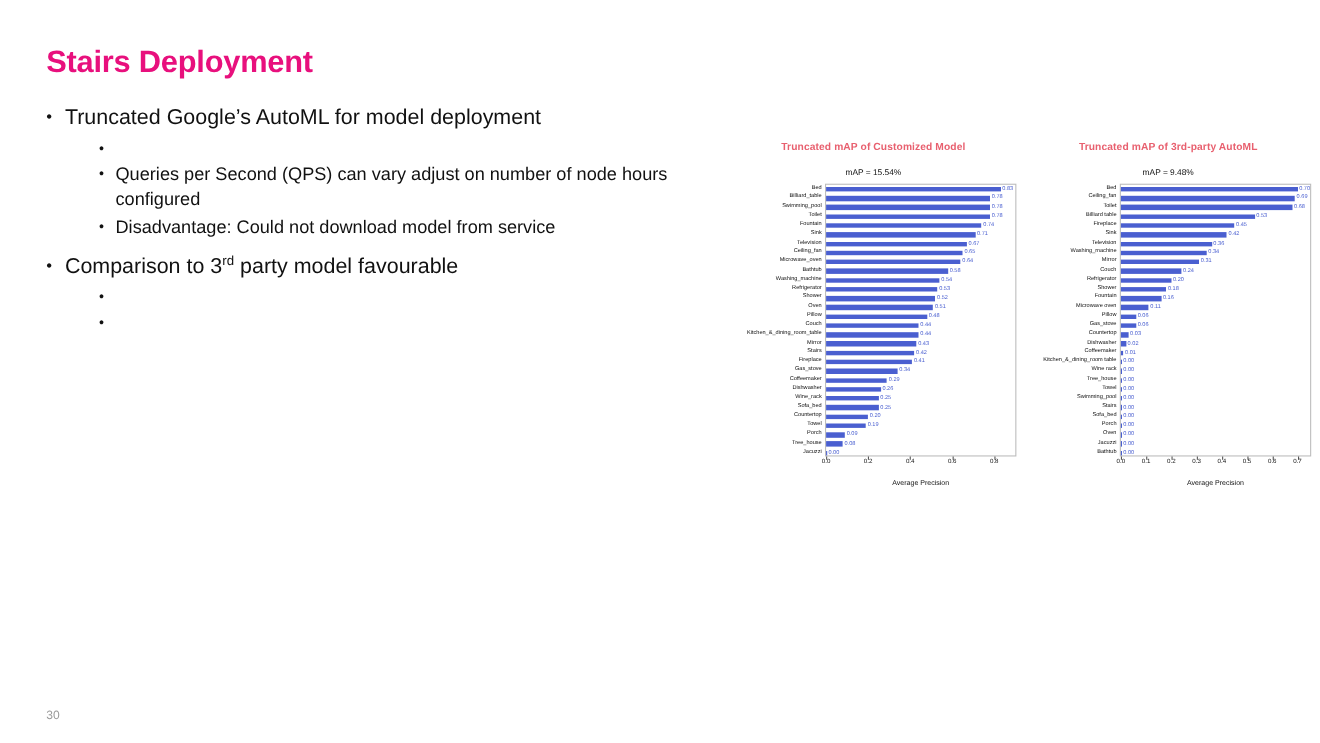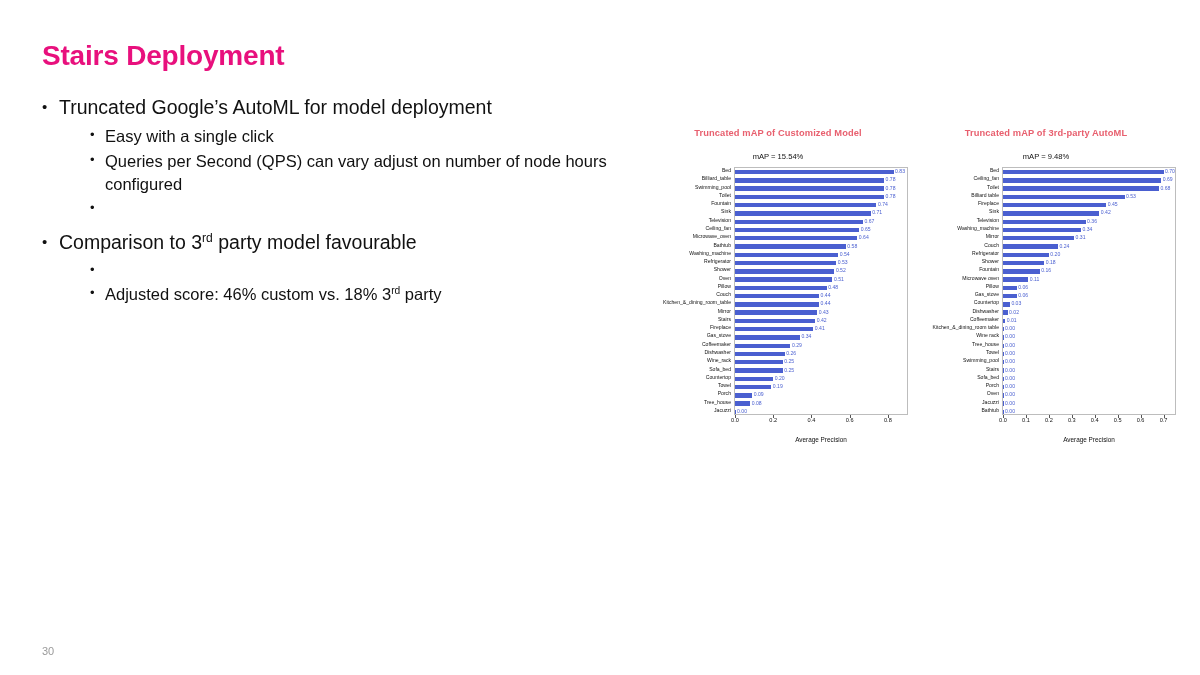--- a/index.html
+++ b/index.html
@@ -66,21 +66,21 @@
   #page-number {
     position: absolute;
     left: 42px; bottom: 18px;
     font-size: 11px;
     color: #9a9a9a;
   }
 
   
   #charts {
     position: absolute;
-    left: 648px; top: 118px;
+    left: 664px; top: 118px;
     width: 528px; height: 350px;
     display: flex;
     gap: 8px;
   }
   .chart-panel {
     position: relative;
     width: 260px;
     height: 350px;
   }
   .chart-title {
@@ -170,40 +170,39 @@
 
 <div id="slide-title">Stairs Deployment</div>
 
 <div id="body-text">
     <div class="l1">
       <span class="dot">•</span>
       <span class="txt">Truncated Google’s AutoML for model deployment</span>
     </div>
     <div class="l2">
       <span class="dot">•</span>
-      <span class="txt">Easy with a single click</span>
     </div>
     <div class="l2">
       <span class="dot">•</span>
       <span class="txt">Queries per Second (QPS) can vary adjust on number of node hours configured</span>
     </div>
     <div class="l2">
       <span class="dot">•</span>
+      <span class="txt">Disadvantage: Could not download model from service</span>
     </div>
     <div class="gap"></div>
     <div class="l1">
       <span class="dot">•</span>
       <span class="txt">Comparison to 3<sup>rd</sup> party model favourable</span>
     </div>
     <div class="l2">
       <span class="dot">•</span>
     </div>
     <div class="l2">
       <span class="dot">•</span>
-      <span class="txt">Adjusted score: 46% custom vs. 18% 3<sup>rd</sup> party</span>
     </div>
   </div>
 
 <div id="page-number">30</div>
 
 <div id="charts">
     <div class="chart-panel">
       <div class="chart-title">Truncated mAP of Customized Model</div>
       <div class="chart-subtitle">mAP = 15.54%</div>
       <div class="plot-wrap">

